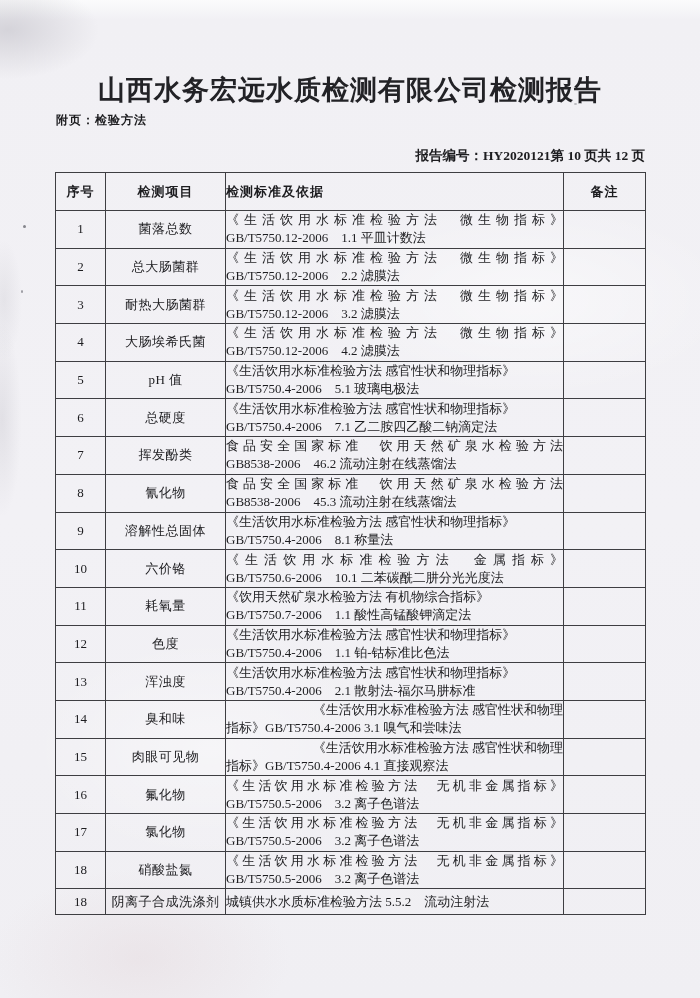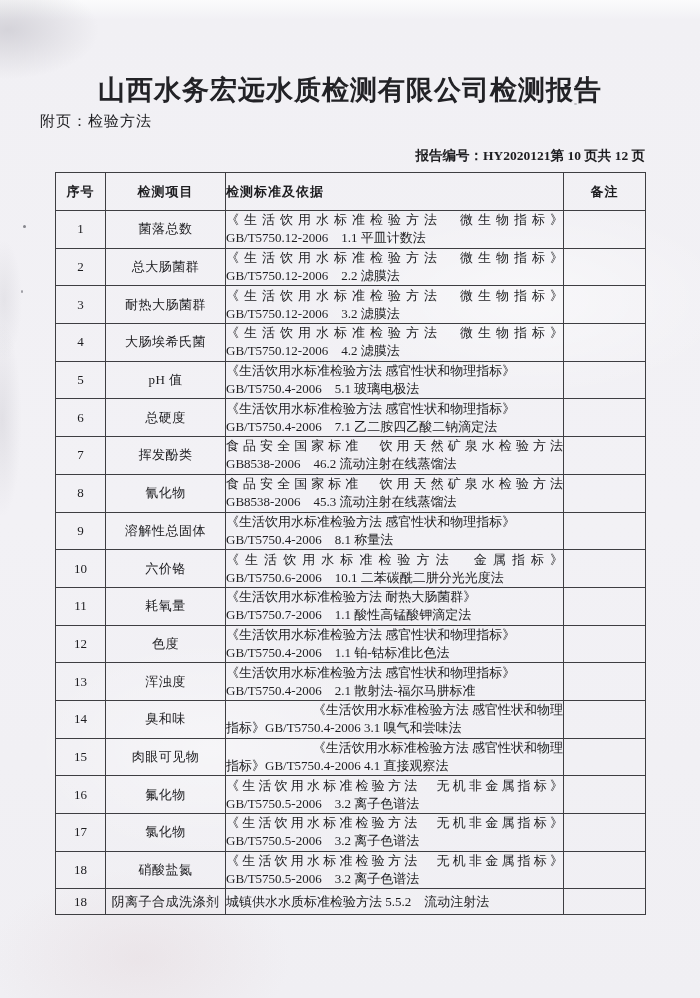--- a/index.html
+++ b/index.html
@@ -23,22 +23,22 @@
   .speck.s1 { left: 23px; top: 225px; width: 3px; height: 3px; }
   .speck.s2 { left: 21px; top: 290px; width: 2px; height: 3px; opacity: .8; }
   .speck.s3 { left: 574px; top: 103px; width: 3px; height: 2px; opacity: .5; }
 
   .title {
     position: absolute; left: 0; top: 72px; width: 700px;
     text-align: center; font-family: "Liberation Sans", "DejaVu Sans", sans-serif;
     font-weight: 700; font-size: 27px; letter-spacing: 1px; color: #222226;
   }
   .subtitle {
-    position: absolute; left: 40px; top: 112px;
-    font-weight: 400; font-size: 15px; letter-spacing: 1px;
+    position: absolute; left: 56px; top: 112px;
+    font-weight: 700; font-size: 12px; letter-spacing: 1px;
   }
   .meta {
     position: absolute; left: 55px; top: 147px; width: 590px;
     display: flex; justify-content: flex-end; align-items: baseline;
     font-size: 13.5px; font-weight: 600;
   }
   table.methods {
     position: absolute; left: 55px; top: 172px; width: 590px;
     border-collapse: collapse; table-layout: fixed;
   }
@@ -178,21 +178,21 @@
       <td class="c-std">
         <div class="ln l1 spaced">《生活饮用水标准检验方法　金属指标》</div>
         <div class="ln l2">GB/T5750.6-2006　10.1 二苯碳酰二肼分光光度法</div>
       </td>
       <td class="c-remark"></td>
     </tr>
         <tr>
       <td class="c-no">11</td>
       <td class="c-item">耗氧量</td>
       <td class="c-std">
-        <div class="ln l1">《生活饮用水标准检验方法 耐热大肠菌群》</div>
+        <div class="ln l1">《饮用天然矿泉水检验方法 有机物综合指标》</div>
         <div class="ln l2">GB/T5750.7-2006　1.1 酸性高锰酸钾滴定法</div>
       </td>
       <td class="c-remark"></td>
     </tr>
         <tr>
       <td class="c-no">12</td>
       <td class="c-item">色度</td>
       <td class="c-std">
         <div class="ln l1">《生活饮用水标准检验方法 感官性状和物理指标》</div>
         <div class="ln l2">GB/T5750.4-2006　1.1 铂-钴标准比色法</div>

